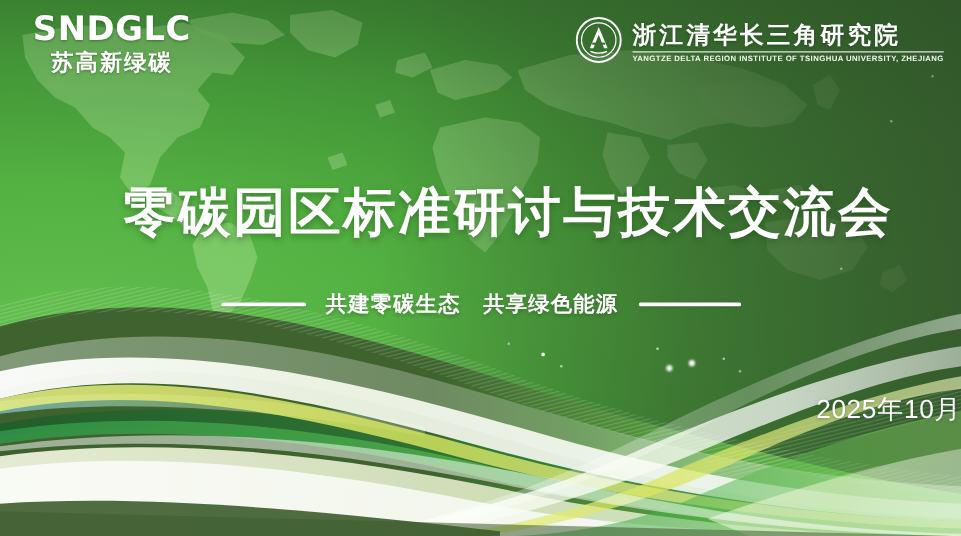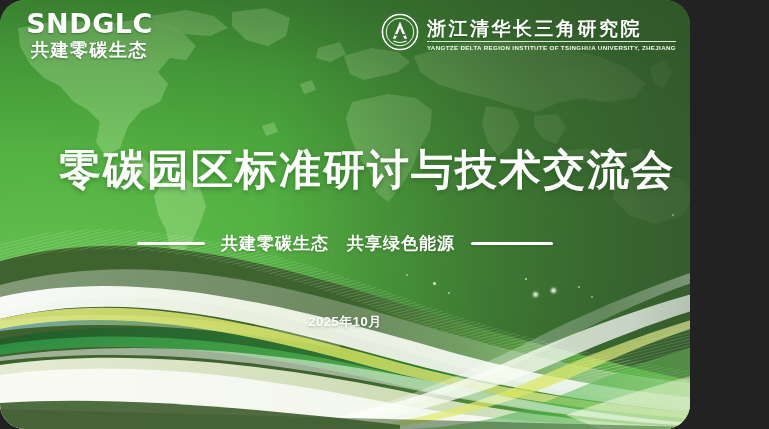--- a/index.html
+++ b/index.html
@@ -1,23 +1,22 @@
 <!DOCTYPE html>
 <html><head>
 <meta charset="utf-8">
 <style>
   html,body{margin:0;padding:0;background:#222;}
   body{font-family:"Liberation Sans","DejaVu Sans",sans-serif;}
 
   #poster{
     position:relative;
-    width:690px;height:429px;
+    width:769px;height:429px;
     overflow:hidden;
     background:#404040;
-    border-radius:25px;
   }
 
   
   .bg-base{
     position:absolute;inset:0;
     background:
       radial-gradient(120% 95% at 6% 62%, #63bf4e 0%, #55b343 26%, #49a23b 48%, #3e8c34 70%, #3b7a33 100%),
       linear-gradient(100deg,#55b343 0%,#4aa33c 38%,#42872f 62%,#3d6b33 88%,#3a5f30 100%);
   }
   .bg-dark-right{
@@ -122,23 +121,23 @@
   .sub-line.right{width:82px;}
   .subtitle{
     font-size:17px;font-weight:700;color:#ffffff;
     letter-spacing:1px;white-space:nowrap;
     text-shadow:0 1px 3px rgba(30,70,25,.4);
   }
 
   
   .date{
     position:absolute;left:0;right:0;top:313px;
-    text-align:center;
-    font-size:13px;
-    font-weight:700;
+    text-align:right;
+    font-size:21px;
+    font-weight:400;
     color:#ffffff;
     letter-spacing:.5px;
     text-shadow:0 1px 3px rgba(30,70,25,.35);
   }
 </style>
 </head>
 <body>
 
 <div id="poster">
 
@@ -300,21 +299,21 @@
       <path d="M0 168 C160 146 320 168 470 200 C580 224 680 236 769 238 L769 240
                C660 238 540 226 420 202 C280 174 150 156 0 172 Z" fill="#ffffff" opacity=".5"></path>
 
       <path d="M0 214 C120 206 260 220 400 236 L400 240 L0 240 Z" fill="#3d5c2e" opacity=".9"></path>
       <path d="M0 220 L769 240 L0 240 Z" fill="#3d5c2e" opacity=".55"></path>
     </svg>
   </div>
 
   <div class="logo-left">
     <span class="wordmark">SNDGLC</span>
-    <span class="cn">共建零碳生态</span>
+    <span class="cn">苏高新绿碳</span>
   </div>
 
   <div class="logo-right">
     <span class="seal">
       <svg viewBox="0 0 40 40" xmlns="http://www.w3.org/2000/svg">
         <circle cx="20" cy="20" r="18.5" fill="none" stroke="#ffffff" stroke-width="1.6"></circle>
         <circle cx="20" cy="20" r="14.5" fill="none" stroke="#ffffff" stroke-width="1"></circle>
         <path d="M20 9 L27.5 27 L24.5 27 L20 15.5 L15.5 27 L12.5 27 Z" fill="#ffffff"></path>
         <rect x="14.5" y="22.2" width="11" height="1.8" fill="#3d6b35"></rect>
         <path d="M13 29.5 Q20 32.5 27 29.5" fill="none" stroke="#ffffff" stroke-width="1.1"></path>

